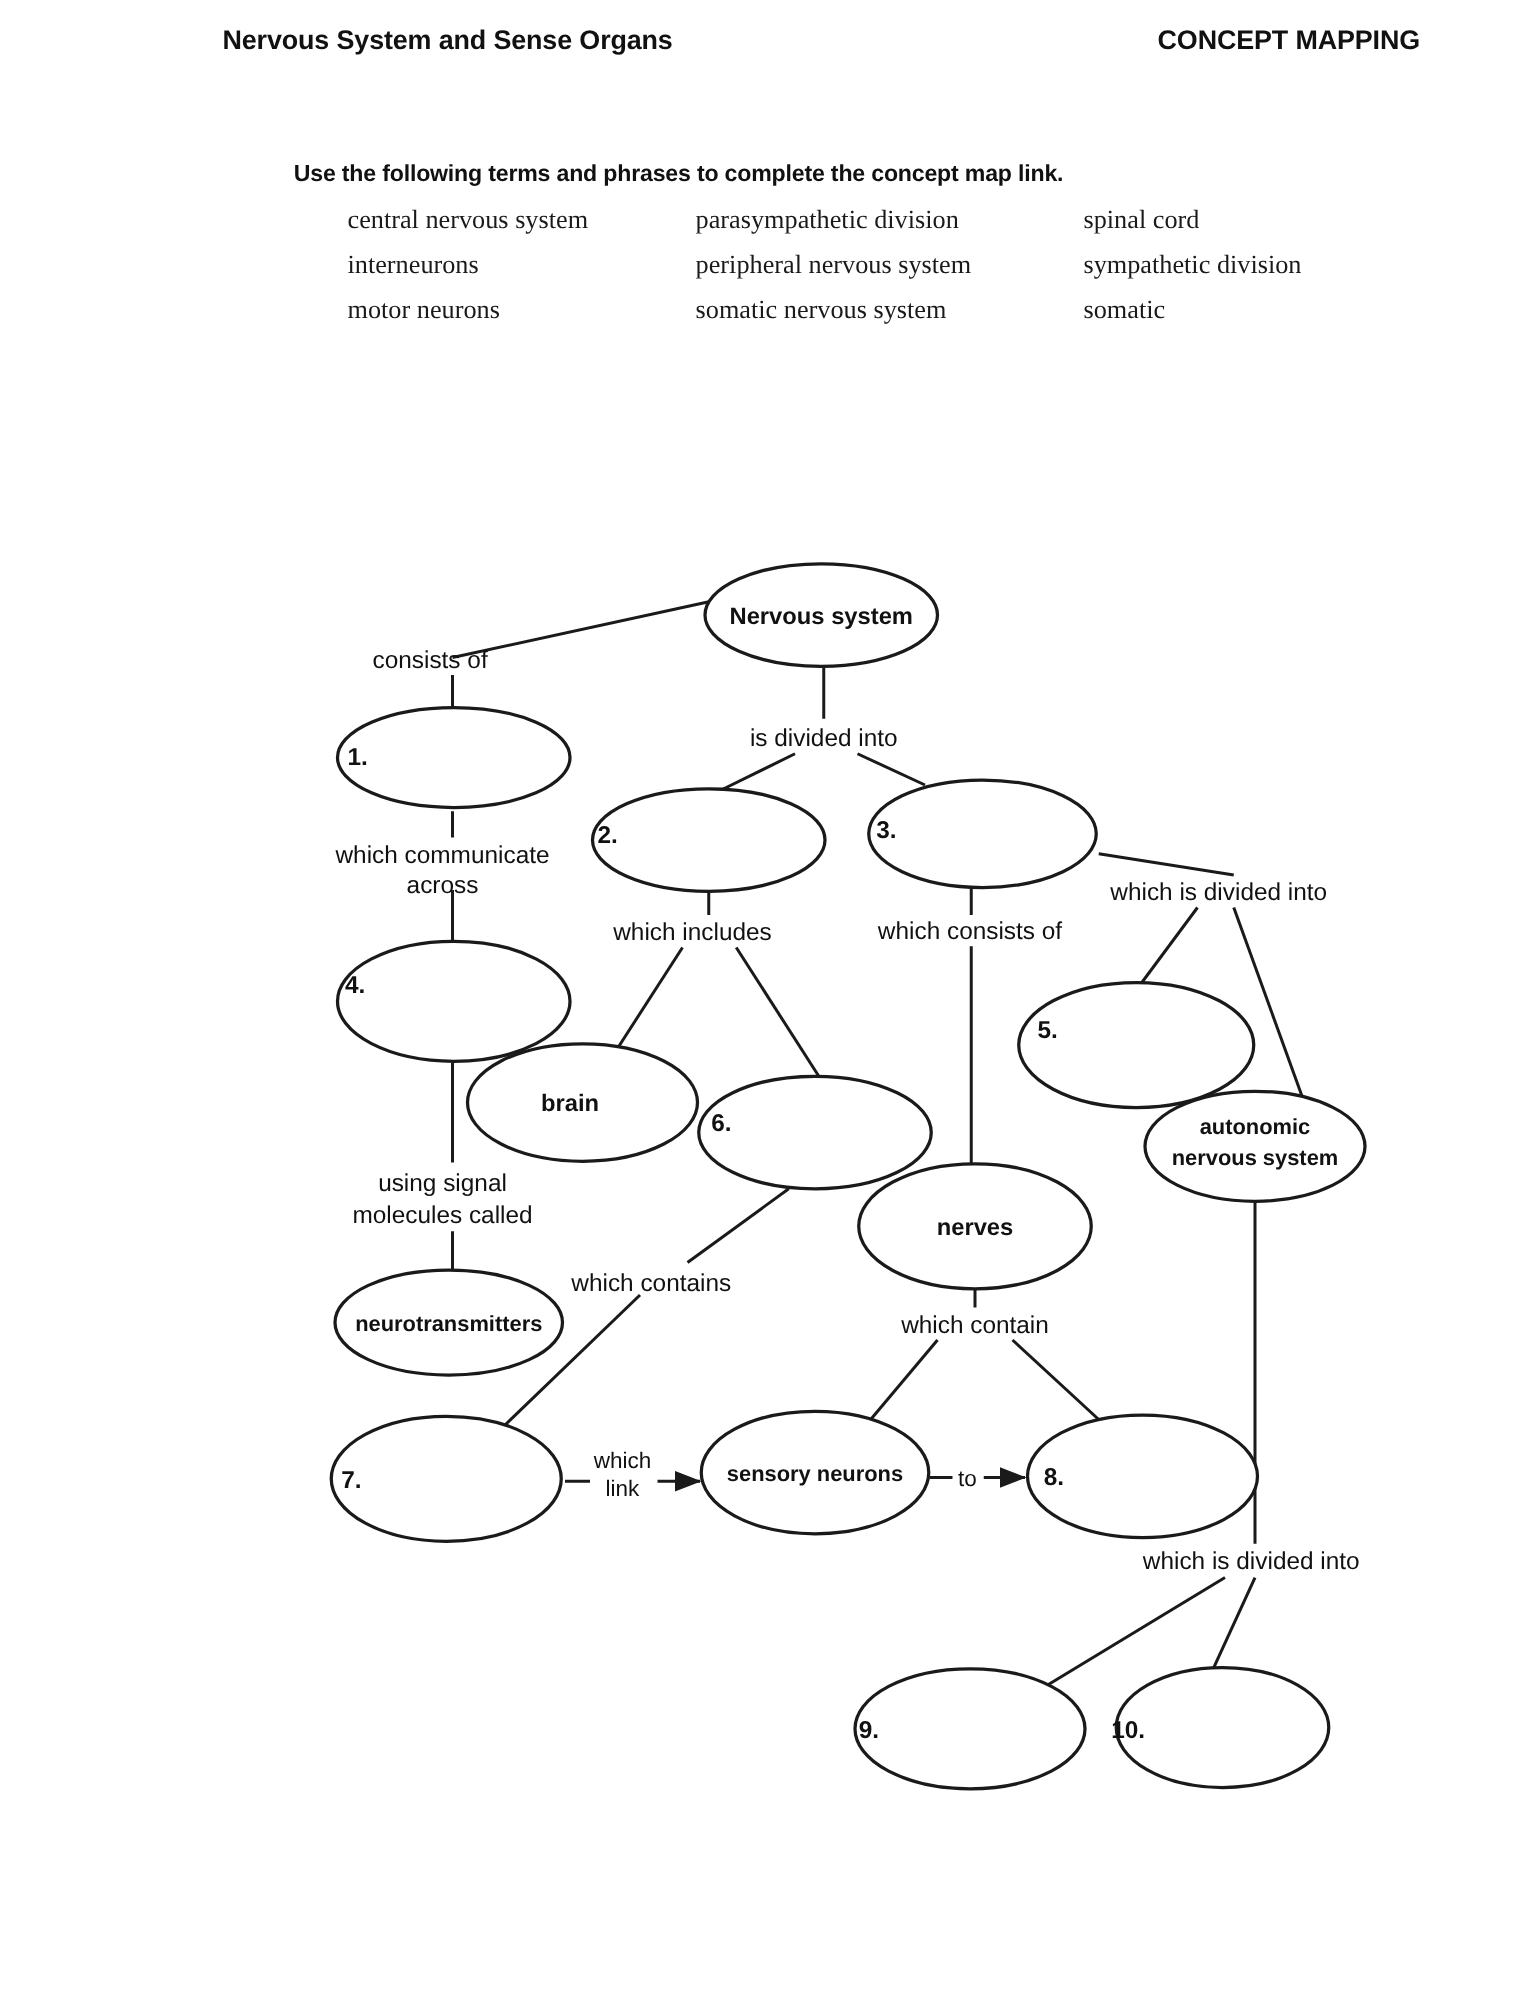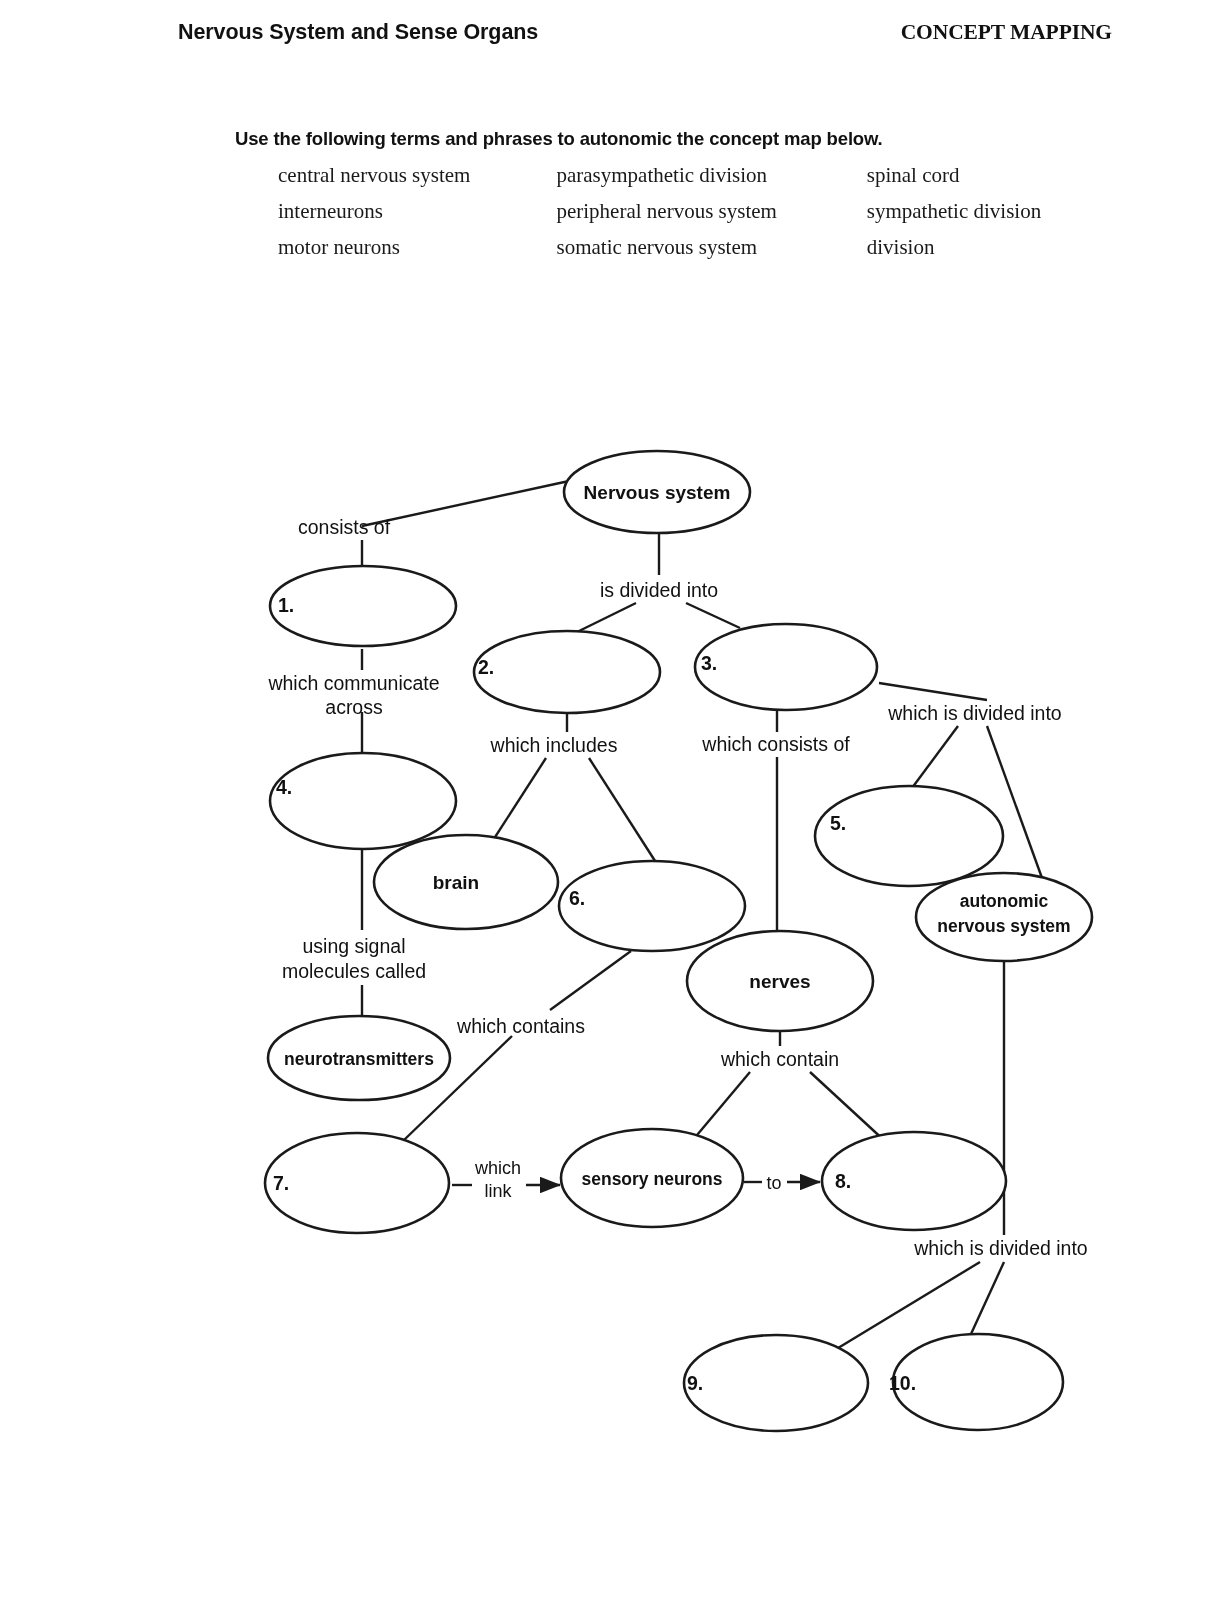--- a/index.html
+++ b/index.html
@@ -29,27 +29,26 @@
     position: absolute;
     left: 178px;
     top: 0;
     font-size: 21.5px;
     font-weight: bold;
     letter-spacing: -0.1px;
     white-space: nowrap;
   }
   .header-section {
     position: absolute;
-    right: 104px;
+    right: 80px;
     top: 0;
     font-size: 21.5px;
     font-weight: bold;
     letter-spacing: -0.1px;
     white-space: nowrap;
-    font-family: Liberation Serif, serif;
   }
 
   
   .instruction {
     position: absolute;
     left: 235px;
     top: 128px;
     font-size: 18.5px;
     font-weight: bold;
     letter-spacing: -0.15px;
@@ -127,37 +126,37 @@
   }
 </style>
 </head>
 <body>
 
 <div class="page-header">
   <div class="header-title">Nervous System and Sense Organs</div>
   <div class="header-section">CONCEPT MAPPING</div>
 </div>
 
-<div class="instruction">Use the following terms and phrases to autonomic the concept map below.</div>
+<div class="instruction">Use the following terms and phrases to complete the concept map link.</div>
 
 <div class="term-bank">
   <div class="term-row">
     <span class="term col1">central nervous system</span>
     <span class="term col2">parasympathetic division</span>
     <span class="term col3">spinal cord</span>
   </div>
   <div class="term-row">
     <span class="term col1">interneurons</span>
     <span class="term col2">peripheral nervous system</span>
     <span class="term col3">sympathetic division</span>
   </div>
   <div class="term-row">
     <span class="term col1">motor neurons</span>
     <span class="term col2">somatic nervous system</span>
-    <span class="term col3">division</span>
+    <span class="term col3">somatic</span>
   </div>
 </div>
 
 <div class="concept-map">
 <svg width="1216" height="1601" viewBox="0 0 1216 1601" xmlns="http://www.w3.org/2000/svg">
 
   <defs>
     <marker id="arrowhead" markerWidth="9" markerHeight="7" refX="8.5" refY="3.5" orient="auto" markerUnits="strokeWidth">
       <polygon points="0 0, 9 3.5, 0 7" fill="#1a1a1a"></polygon>
     </marker>

